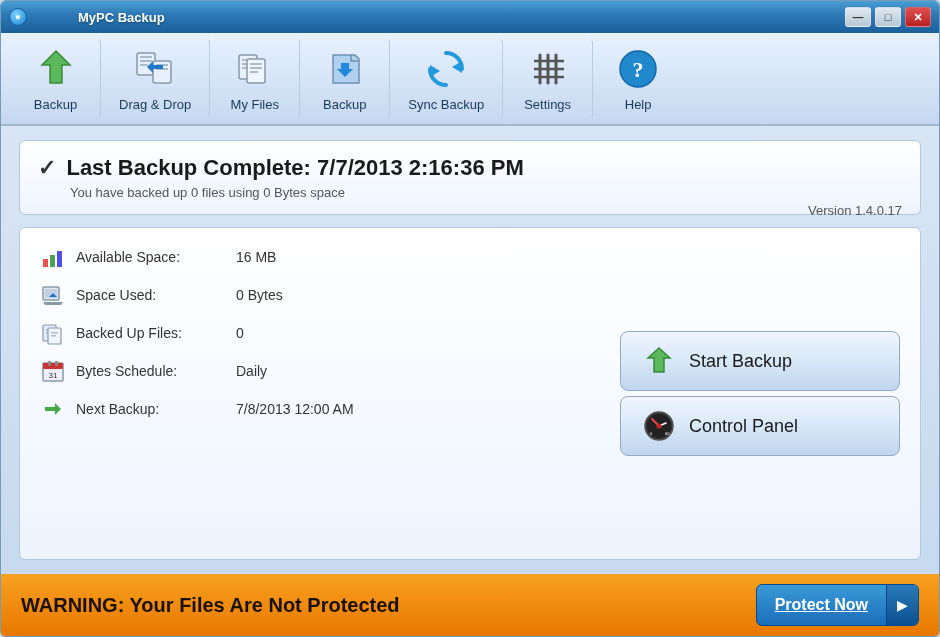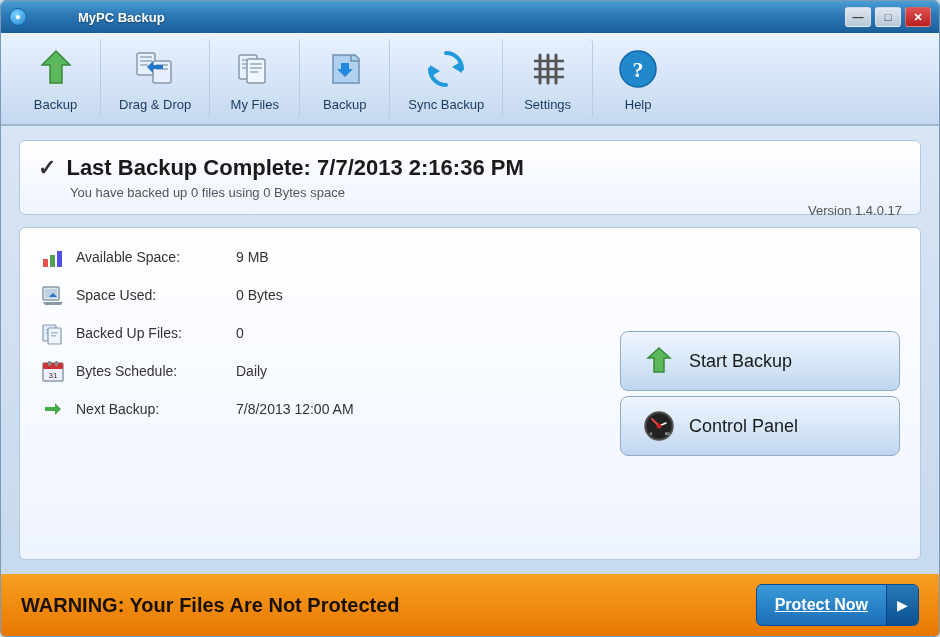--- a/index.html
+++ b/index.html
@@ -395,21 +395,21 @@
 
         <div class="info-row">
           <div class="info-icon">
             <svg width="24" height="24" viewBox="0 0 24 24">
               <rect x="2" y="14" width="5" height="8" fill="#e85050"></rect>
               <rect x="9" y="10" width="5" height="12" fill="#50a050"></rect>
               <rect x="16" y="6" width="5" height="16" fill="#5050e8"></rect>
             </svg>
           </div>
           <span class="info-label">Available Space:</span>
-          <span class="info-value">9 MB</span>
+          <span class="info-value">16 MB</span>
         </div>
 
         <div class="info-row">
           <div class="info-icon">
             <svg width="24" height="24" viewBox="0 0 24 24">
               <rect x="2" y="4" width="16" height="13" rx="1" fill="#e0e8f0" stroke="#8899aa" stroke-width="1.5"></rect>
               <rect x="4" y="6" width="12" height="9" fill="#c0d0e0"></rect>
               <polygon points="2,19 22,19 20,22 4,22" fill="#8899aa"></polygon>
               <polygon points="12,10 16,14 12,14 8,14" fill="#2277cc"></polygon>
             </svg>

